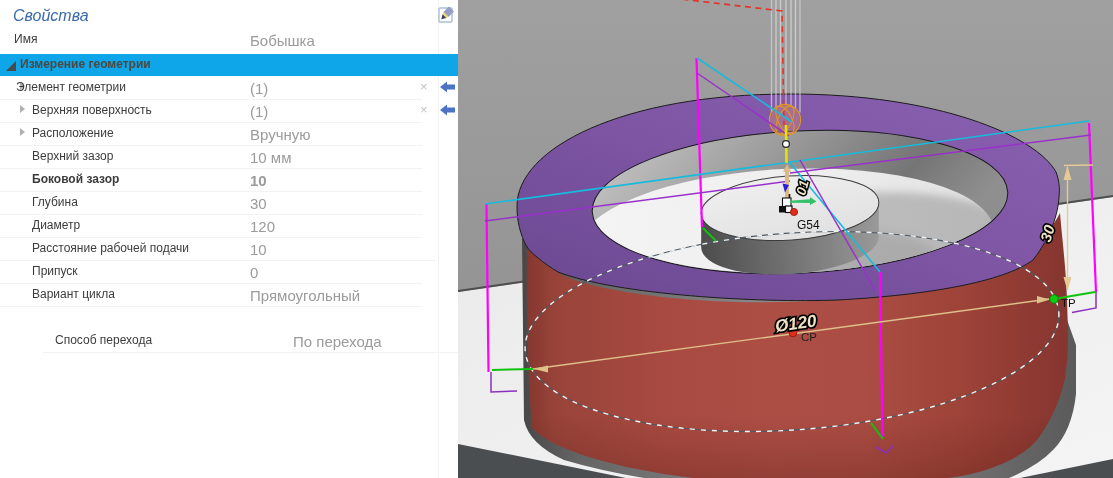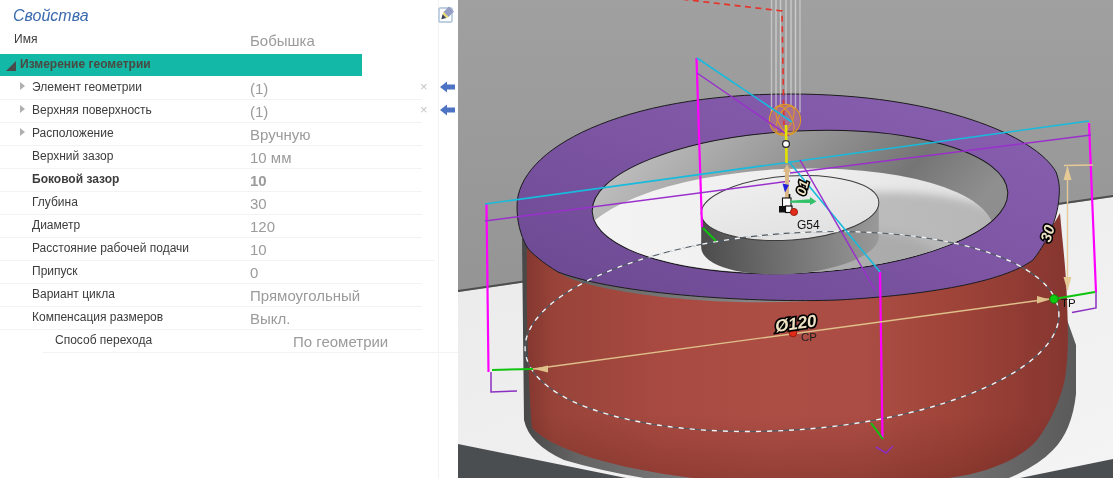--- a/index.html
+++ b/index.html
@@ -3,21 +3,21 @@
 <style>
 html,body{margin:0;padding:0;width:1113px;height:478px;overflow:hidden;background:#fff;
 font-family:"Liberation Sans",sans-serif;}
 #panel{position:absolute;left:0;top:0;width:458px;height:478px;background:#fff;}
 .hdr{position:absolute;left:13px;top:7px;font-size:16px;font-style:italic;color:#3a6aad;}
 .row{position:absolute;left:0;width:422px;height:23px;border-bottom:1px solid #f3f3f3;}
 .lab{position:absolute;top:4px;font-size:12px;color:#3c3c3c;white-space:nowrap;}
 .val{position:absolute;left:250px;top:4px;font-size:15px;color:#9b9b9b;white-space:nowrap;}
 .tri{position:absolute;left:20px;top:6px;width:0;height:0;border-left:5px solid #b0b0b0;border-top:4.5px solid transparent;border-bottom:4.5px solid transparent;}
 .xi{position:absolute;left:420px;top:3px;font-size:13px;color:#c4c4c4;}
-.band{position:absolute;left:0;top:54px;width:362px;height:22px;background:#14b8a6;}
+.band{position:absolute;left:0;top:54px;width:458px;height:22px;background:#0ea5e9;}
 .band b{position:absolute;left:20px;top:3px;font-size:12px;color:#4a4a42;}
 svg{position:absolute;}
 #vp{left:458px;top:0;}
 </style></head>
 <body>
 <div id="panel">
   <div style="position:absolute;left:438px;top:0;width:1px;height:478px;background:#f2f2f2"></div>
   <div class="hdr">Свойства</div>
   <svg style="left:437px;top:6px" width="18" height="18" viewBox="0 0 18 18">
     <rect x="2" y="2" width="13" height="14" rx="1" fill="#fdfdfd" stroke="#a9c0d8" stroke-width="1.4"></rect>
@@ -30,21 +30,21 @@
       <span class="val">Бобышка</span>
   </div>
   <div class="band">
       <svg style="left:5px;top:6px" width="12" height="12" viewBox="0 0 12 12">
         <polygon points="1,11 11,1 11,11" fill="#4a4a4a"></polygon>
       </svg>
       <b>Измерение геометрии</b>
     </div>
   <div class="row" style="top:76px;">
       <span class="tri"></span>
-      <span class="lab" style="left:32px;">Элемент геометрии</span>
+      <span class="lab" style="left:16px;">Элемент геометрии</span>
       <span class="val">(1)</span>
     <span class="xi">×</span>
     <svg style="left:440px;top:5px" width="16" height="12" viewBox="0 0 16 12">
         <path d="M0 6 L7 0.5 L7 3.5 L15 3.5 L15 8.5 L7 8.5 L7 11.5 Z" fill="#4d74c4"></path>
       </svg>
   </div>
   <div class="row" style="top:99px;">
       <span class="tri"></span>
       <span class="lab" style="left:32px;">Верхняя поверхность</span>
       <span class="val">(1)</span>
@@ -79,27 +79,23 @@
       <span class="val">10</span>
     </div>
   <div class="row" style="top:260px;">
       <span class="lab" style="left:32px;">Припуск</span>
       <span class="val">0</span>
     </div>
   <div class="row" style="top:283px;">
       <span class="lab" style="left:32px;">Вариант цикла</span>
       <span class="val">Прямоугольный</span>
     </div>
-  <div class="row" style="top:306px;">
-      <span class="lab" style="left:32px;">Компенсация размеров</span>
-      <span class="val">Выкл.</span>
-    </div>
   <div class="row" style="top:329px;margin-left:43px;">
       <span class="lab" style="left:12px;">Способ перехода</span>
-      <span class="val">По геометрии</span>
+      <span class="val">По перехода</span>
     </div>
 </div>
 <svg id="vp" width="655" height="478" viewBox="0 0 655 478">
 <defs>
   <linearGradient id="bg" x1="0" y1="0" x2="0" y2="1">
     <stop offset="0" stop-color="#a0a0a0"></stop>
         <stop offset="1" stop-color="#8d8d8d"></stop>
   </linearGradient>
   <linearGradient id="tbl" x1="0" y1="0" x2="1" y2="1">
     <stop offset="0" stop-color="#eaeaea"></stop>

